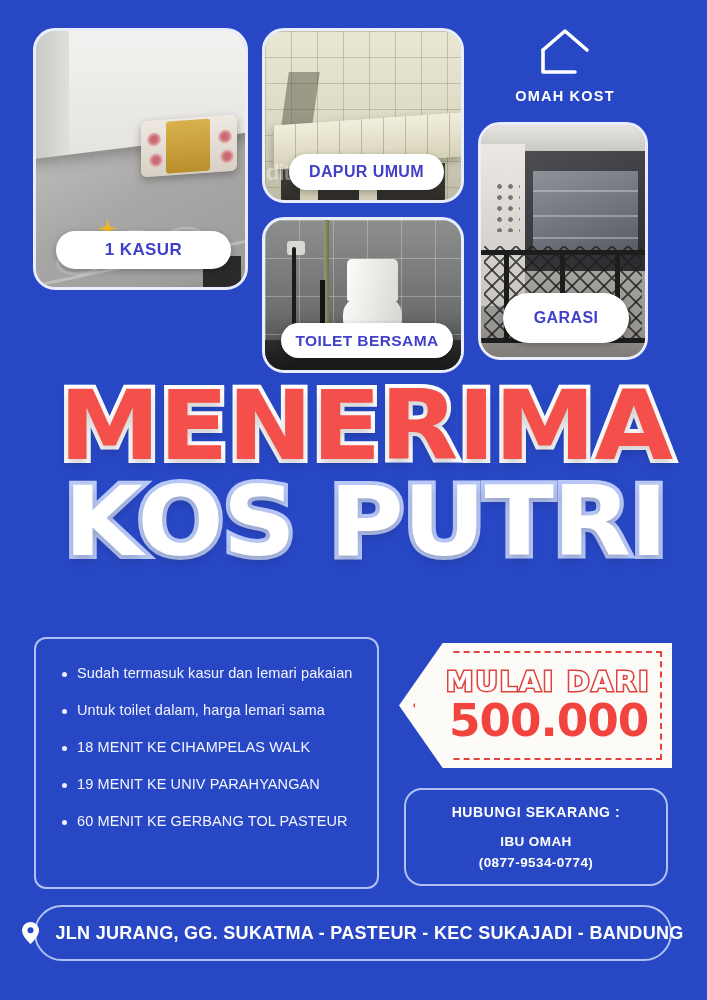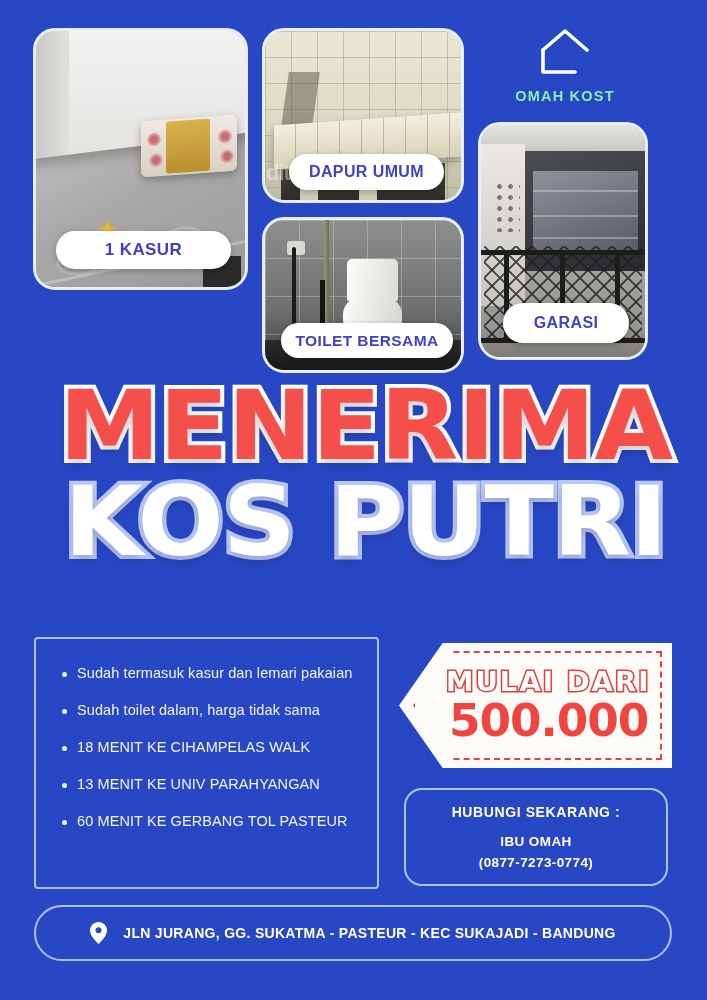--- a/index.html
+++ b/index.html
@@ -142,33 +142,33 @@
     display:flex; align-items:center; justify-content:center;
     color:#4040C8;
     font-weight:700;
     letter-spacing:.4px;
     box-shadow:0 2px 6px rgba(0,0,0,.25);
     white-space:nowrap;
   }
   .pill-kasur  { left:20px;  bottom:18px; width:175px; height:38px; font-size:17px; }
   .pill-dapur  { left:24px;  bottom:10px; width:155px; height:36px; font-size:16px; }
   .pill-toilet { left:16px;  bottom:12px; width:172px; height:35px; font-size:15.5px; }
-  .pill-garasi { left:22px;  bottom:14px; width:126px; height:40px; font-size:16px; }
+  .pill-garasi { left:22px;  bottom:14px; width:126px; height:50px; font-size:16px; }
 
   .sparkles { position:absolute; left:56px; bottom:28px; width:34px; height:40px; pointer-events:none; }
   .spark { position:absolute; background:#F5B820; }
   .spark.big  { left:6px;  top:0;  width:19px; height:19px;
       clip-path:polygon(50% 0%, 60% 40%, 100% 50%, 60% 60%, 50% 100%, 40% 60%, 0% 50%, 40% 40%); }
   .spark.small{ left:0px;  top:18px; width:12px; height:12px;
       clip-path:polygon(50% 0%, 60% 40%, 100% 50%, 60% 60%, 50% 100%, 40% 60%, 0% 50%, 40% 40%); }
 
   
   .logo { position:absolute; left:505px; top:26px; width:120px; text-align:center; }
   .logo-mark { width:62px; height:54px; margin:0 auto 8px; display:block; }
-  .logo-text { color:#86efac; font-size:14.5px; font-weight:700; letter-spacing:1.2px; }
+  .logo-text { color:#ffffff; font-size:14.5px; font-weight:700; letter-spacing:1.2px; }
 
   
   .headline { position:absolute; left:12px; top:382px; width:707px; text-align:center; }
   .h-line1, .h-line2 {
     font-family:"DejaVu Sans", sans-serif;
     font-weight:700;
     line-height:.92;
     letter-spacing:-1px;
   }
   .h-line1 {
@@ -185,21 +185,21 @@
     color:#ffffff;
     -webkit-text-stroke:8px #B9C8F6;
     paint-order:stroke fill;
     text-shadow:0 6px 9px rgba(0,0,0,.16);
     transform:scaleX(1.06);
   }
 
   
   .features {
     position:absolute; left:34px; top:637px; width:345px; height:252px;
-    border:2px solid #AFC1F2; border-radius:4px;
+    border:2px solid #AFC1F2; border-radius:12px;
     padding:26px 20px 24px 22px;
   }
   .feature-item {
     display:flex; align-items:flex-start;
     color:#F2F5FF; font-size:14.5px;
     margin-bottom:21px;
     letter-spacing:.1px;
   }
   .feature-item:last-child { margin-bottom:0; }
   .feature-dot {
@@ -247,21 +247,21 @@
   .contact-name { font-size:13.5px; font-weight:700; letter-spacing:.4px; margin-bottom:6px; }
   .contact-phone{ font-size:13.5px; font-weight:700; letter-spacing:.4px; }
 
   
   .address {
     position:absolute; left:34px; top:905px; width:638px; height:56px;
     border:2px solid #AFC1F2; border-radius:28px;
     display:flex; align-items:center; justify-content:center; gap:16px;
   }
   .pin-icon { width:17px; height:22px; flex:0 0 auto; }
-  .address-text { color:#fff; font-size:14px; font-weight:700; letter-spacing:.3px; white-space:nowrap; }
+  .address-text { color:#fff; font-size:18px; font-weight:700; letter-spacing:.3px; white-space:nowrap; }
 </style>
 </head>
 <body>
 
 <div class="collage">
 
   <div class="photo-card card-bed">
     <div class="photo">
       <div class="bed-wall-back"></div>
       <div class="bed-wall-left"></div>
@@ -358,48 +358,48 @@
   <div class="h-line2">KOS PUTRI</div>
 </div>
 
 <div class="features">
   <div class="feature-item">
     <span class="feature-dot"></span>
     <span>Sudah termasuk kasur dan lemari pakaian</span>
   </div>
   <div class="feature-item">
     <span class="feature-dot"></span>
-    <span>Sudah toilet dalam, harga tidak sama</span>
+    <span>Untuk toilet dalam, harga lemari sama</span>
   </div>
   <div class="feature-item">
     <span class="feature-dot"></span>
     <span>18 MENIT KE CIHAMPELAS WALK</span>
   </div>
   <div class="feature-item">
     <span class="feature-dot"></span>
-    <span>13 MENIT KE UNIV PARAHYANGAN</span>
+    <span>19 MENIT KE UNIV PARAHYANGAN</span>
   </div>
   <div class="feature-item">
     <span class="feature-dot"></span>
     <span>60 MENIT KE GERBANG TOL PASTEUR</span>
   </div>
 </div>
 
 <div class="price-tag">
   <div class="price-dash"></div>
   <div class="price-inner">
     <div class="price-sup">MULAI DARI</div>
     <div class="price-amount">500.000</div>
   </div>
 </div>
 
 <div class="contact">
   <div class="contact-head">HUBUNGI SEKARANG :</div>
   <div class="contact-name">IBU OMAH</div>
-  <div class="contact-phone">(0877-7273-0774)</div>
+  <div class="contact-phone">(0877-9534-0774)</div>
 </div>
 
 <div class="address">
   <svg class="pin-icon" viewBox="0 0 17 22">
     <path d="M8.5 0C3.8 0 0 3.8 0 8.5C0 14.6 8.5 22 8.5 22S17 14.6 17 8.5C17 3.8 13.2 0 8.5 0Z" fill="#ffffff"></path>
     <circle cx="8.5" cy="8.3" r="3" fill="#2847C4"></circle>
   </svg>
   <div class="address-text">JLN JURANG, GG. SUKATMA - PASTEUR - KEC SUKAJADI - BANDUNG</div>
 </div>
 

